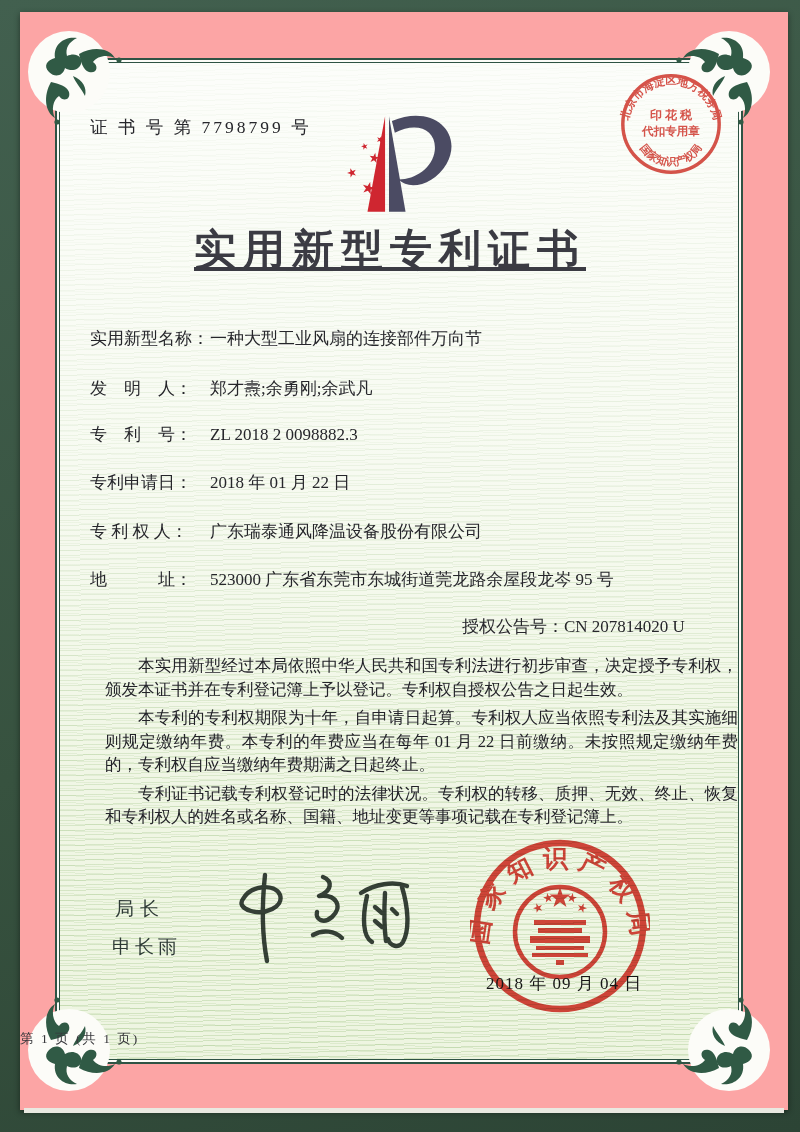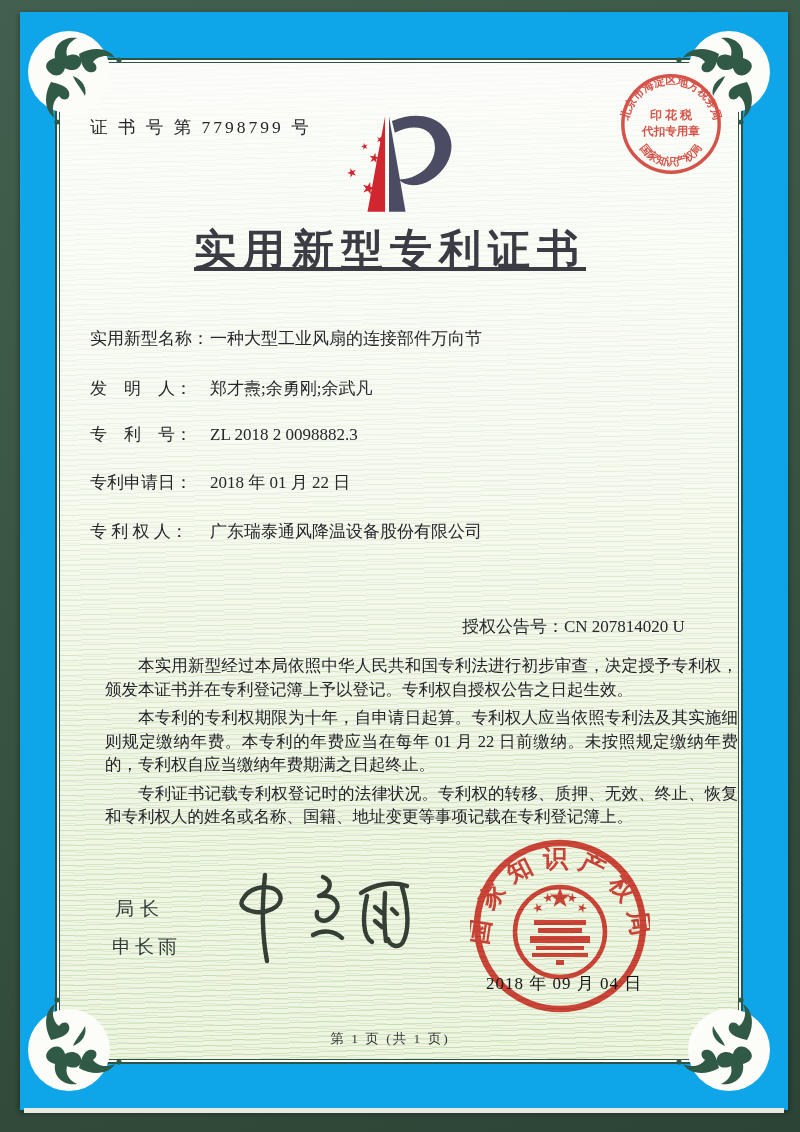--- a/index.html
+++ b/index.html
@@ -3,21 +3,21 @@
 <meta charset="utf-8">
 <style>
   html,body{margin:0;padding:0;}
   body{
     width:800px;height:1132px;position:relative;overflow:hidden;
     background:linear-gradient(160deg,#42604f 0%,#37523f 55%,#2c4435 100%);
     font-family:"Liberation Serif","DejaVu Serif",serif;
   }
   .paper{
     position:absolute;left:20px;top:12px;width:768px;height:1098px;
-    background:#0ea5e9;box-shadow:0 2px 6px rgba(0,0,0,.45);
+    background:#fca5a5;box-shadow:0 2px 6px rgba(0,0,0,.45);
   }
   .sheet-edge{position:absolute;left:24px;top:1108px;width:760px;height:5px;background:#e9e9e1;}
   .gfield{
     position:absolute;left:35px;top:46px;width:688px;height:1006px;
     background-color:#eef5e1;
     background-image:
       linear-gradient(180deg, rgba(255,255,255,.85) 0%, rgba(255,255,255,.55) 40%, rgba(255,255,255,.15) 70%, rgba(255,255,255,0) 100%),
       repeating-linear-gradient(178deg, rgba(141,185,112,.30) 0 1px, rgba(255,255,255,0) 1px 5px),
       repeating-linear-gradient(2deg, rgba(141,185,112,.18) 0 1px, rgba(255,255,255,0) 1px 7px);
     border:2px solid #2e5344;
@@ -39,21 +39,21 @@
   .grant1{left:70px;top:603px;font-size:17px;}
   .grant2{left:420px;top:603px;font-size:17px;margin-left:22px;}
   .paras{left:85px;top:642px;width:633px;}
   .paras p{margin:0 0 5px 0;font-size:16.5px;line-height:23.5px;text-align:justify;text-indent:2em;color:#232329;}
   .signer-title{left:95px;top:884px;font-size:19px;letter-spacing:6px;color:#2e3a36;text-align:center;}
   .signer-name{left:92px;top:922px;font-size:19px;letter-spacing:4px;color:#2e3a36;}
   .sig{position:absolute;left:205px;top:851px;width:210px;height:105px;z-index:5;mix-blend-mode:multiply;}
   .taxstamp{position:absolute;left:598px;top:59px;width:106px;height:106px;z-index:6;opacity:.92;mix-blend-mode:multiply;}
   .bigseal{position:absolute;left:450px;top:824px;width:180px;height:180px;z-index:5;opacity:.94;mix-blend-mode:multiply;}
   .sealdate{left:434px;top:960px;width:220px;text-align:center;font-size:17px;letter-spacing:1px;color:#161616;z-index:7;}
-  .footer{left:0;top:1018px;width:740px;text-align:center;font-size:13.5px;letter-spacing:2px;color:#38383c;}
+  .footer{left:0;top:1018px;width:740px;text-align:left;font-size:13.5px;letter-spacing:2px;color:#38383c;}
   svg text{font-family:"Liberation Serif","DejaVu Serif",serif;}
 </style>
 </head>
 <body>
 
 <svg width="0" height="0" style="position:absolute" aria-hidden="true">
   <defs>
     <symbol id="cflor" viewBox="0 0 100 100">
       <circle cx="42" cy="42" r="41" fill="#fcfcf8"></circle>
       <g fill="#305a45">
@@ -112,20 +112,21 @@
     <text x="55" y="66" text-anchor="middle" font-size="12" font-weight="700" fill="#d6453c">代扣专用章</text>
   </svg>
 
   <div class="txt title">实用新型专利证书</div>
 
   <div class="frow r0"><span class="lbl">实用新型名称：</span><span class="val">一种大型工业风扇的连接部件万向节</span></div>
   <div class="frow r1"><span class="lbl">发　明　人：</span><span class="val">郑才燾;余勇刚;余武凡</span></div>
   <div class="frow r2"><span class="lbl">专　利　号：</span><span class="val">ZL 2018 2 0098882.3</span></div>
   <div class="frow r3"><span class="lbl">专利申请日：</span><span class="val">2018 年 01 月 22 日</span></div>
   <div class="frow r4"><span class="lbl">专 利 权 人：</span><span class="val">广东瑞泰通风降温设备股份有限公司</span></div>
+  <div class="frow r5"><span class="lbl">地　　　址：</span><span class="val">523000 广东省东莞市东城街道莞龙路余屋段龙岑 95 号</span></div>
 
   <div class="txt grant2"><span>授权公告号：</span><span>CN 207814020 U</span></div>
 
   <div class="txt paras">
     <p>本实用新型经过本局依照中华人民共和国专利法进行初步审查，决定授予专利权，颁发本证书并在专利登记簿上予以登记。专利权自授权公告之日起生效。</p>
     <p>本专利的专利权期限为十年，自申请日起算。专利权人应当依照专利法及其实施细则规定缴纳年费。本专利的年费应当在每年 01 月 22 日前缴纳。未按照规定缴纳年费的，专利权自应当缴纳年费期满之日起终止。</p>
     <p>专利证书记载专利权登记时的法律状况。专利权的转移、质押、无效、终止、恢复和专利权人的姓名或名称、国籍、地址变更等事项记载在专利登记簿上。</p>
   </div>
 
   <div class="txt signer-title">局长</div>

